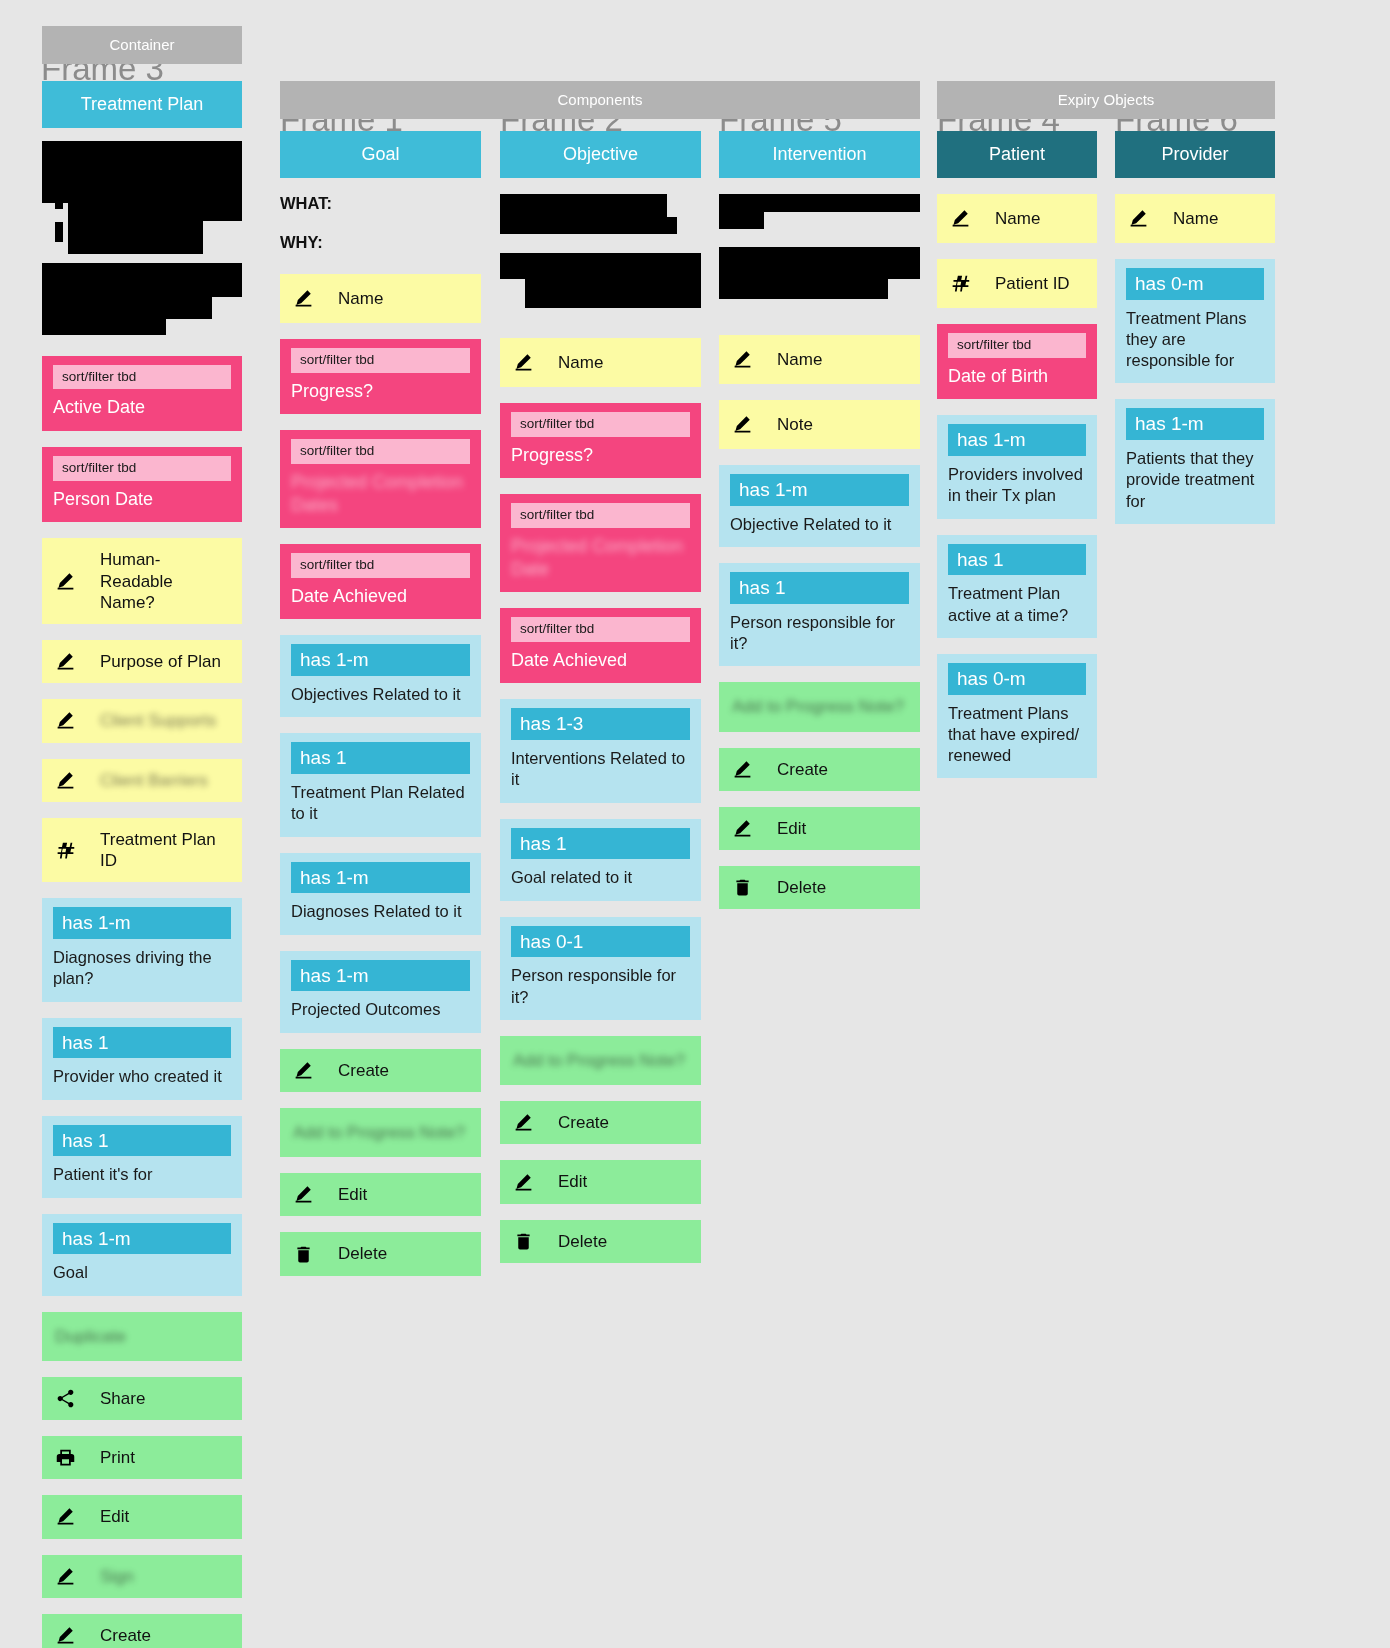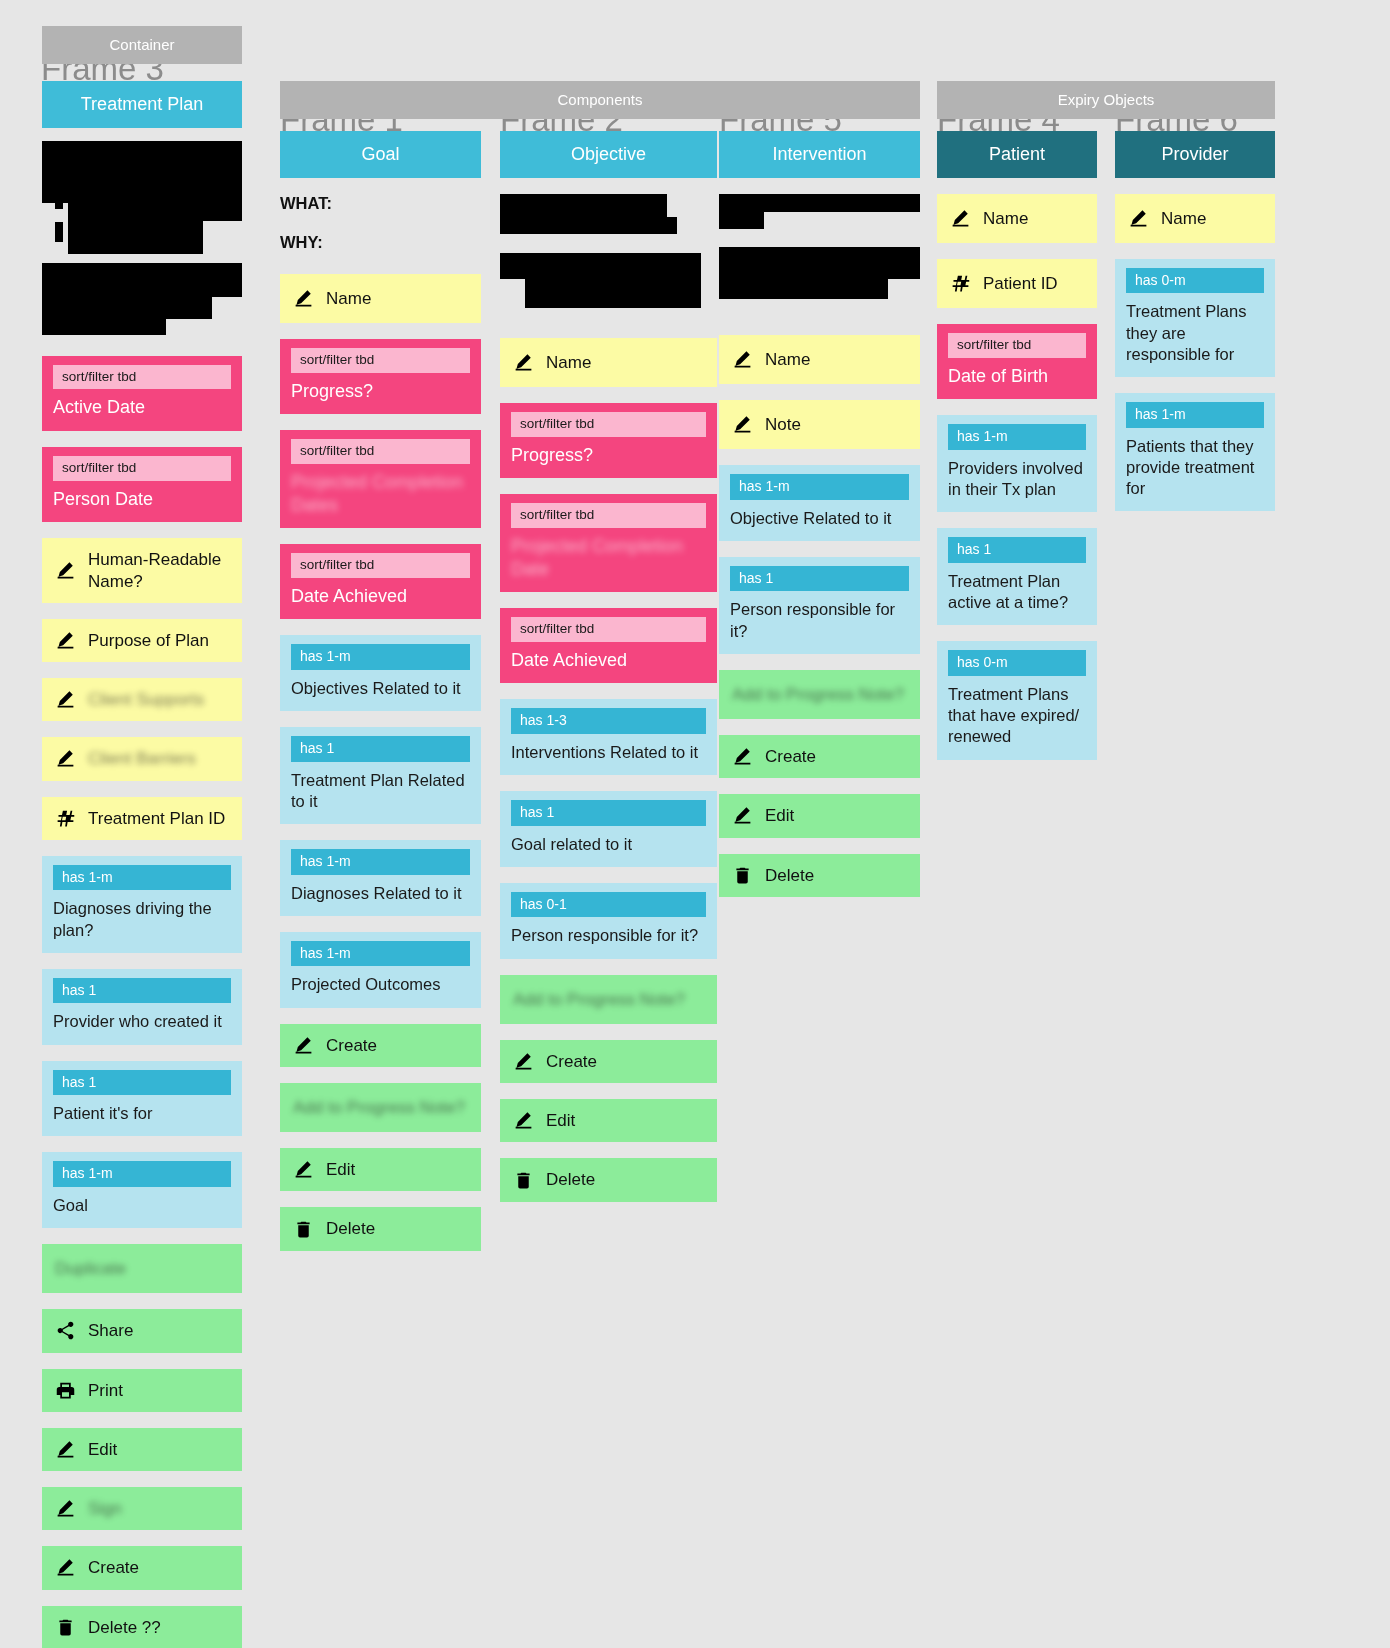--- a/index.html
+++ b/index.html
@@ -63,27 +63,27 @@
     font-size: 13.5px;
     padding: 4px 9px;
     margin-bottom: 7px;
   }
   .sortable .label { font-size: 18px; color: #ffffff; }
 
   .has-chip {
     display: block;
     background: #35b5d4;
     color: #ffffff;
-    font-size: 14px;
+    font-size: 19px;
     padding: 4px 9px;
     margin-bottom: 8px;
   }
   .rel .label { font-size: 16.5px; color: #1a1a1a; }
 
-  .row { display: flex; align-items: center; gap: 12px; }
+  .row { display: flex; align-items: center; gap: 24px; }
   .row .ic { flex: 0 0 auto; width: 21px; height: 21px; display:block; }
   .row .label { font-size: 17px; }
 
   .blurred { filter: blur(3.4px); opacity: .55; }
 
   
   .redact { position: absolute; background: #000000; z-index: 4; }
 
   .wwlabel { font-weight: bold; font-size: 16.5px; color: #111; margin-bottom: 20px; }
 </style>
@@ -343,21 +343,21 @@
     <div class="card action">
       <div class="row">
         <svg class="ic" viewBox="0 0 24 24">
             <path d="M6 19a2 2 0 002 2h8a2 2 0 002-2V7H6v12zM19 4h-3.5l-1-1h-5l-1 1H5v2h14V4z" fill="#000"></path>
           </svg>
         <span class="label">Delete</span>
       </div>
     </div>
   </div>
 
-  <div class="col" style="left:500px; top:131px; width:217px;">
+  <div class="col" style="left:500px; top:131px; width:201px;">
     <div class="card title">
       <span>Objective</span>
     </div>
 
     <div style="position:relative;height:100px;margin-bottom:16px;">
       <div class="redact" style="left:0;top:0;width:167px;height:23px;"></div>
       <div class="redact" style="left:0;top:23px;width:177px;height:17px;"></div>
       <div class="redact" style="left:0;top:59px;width:201px;height:26px;"></div>
       <div class="redact" style="left:25px;top:85px;width:176px;height:29px;"></div>
     </div>

